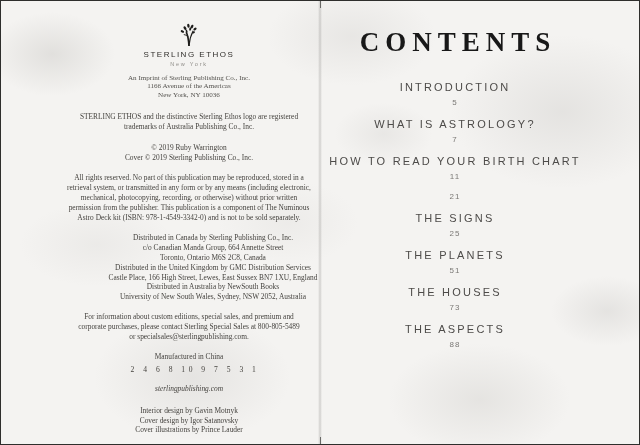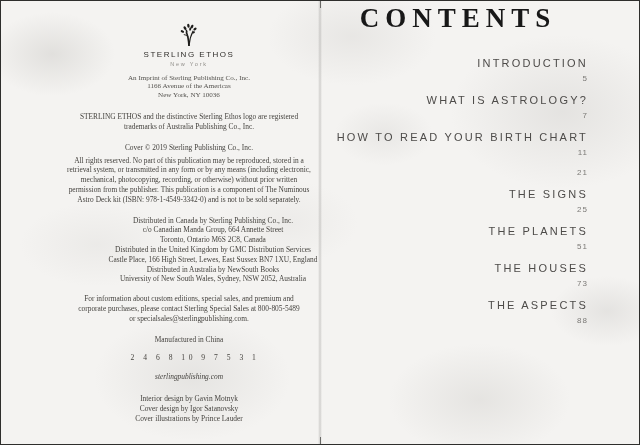--- a/index.html
+++ b/index.html
@@ -17,51 +17,51 @@
       radial-gradient(ellipse 160px 110px at 88% 25%, rgba(192,190,187,.30), transparent 70%),
       radial-gradient(ellipse 130px 80px at 75% 90%, rgba(198,196,192,.32), transparent 70%),
       radial-gradient(ellipse 100px 60px at 45% 50%, rgba(210,208,205,.22), transparent 70%),
       radial-gradient(ellipse 80px 50px at 95% 70%, rgba(188,186,183,.28), transparent 70%),
       radial-gradient(ellipse 110px 60px at 15% 55%, rgba(205,203,200,.22), transparent 70%),
       radial-gradient(ellipse 70px 45px at 60% 30%, rgba(186,184,181,.20), transparent 70%);
     font-family:"Liberation Serif", serif;
   }
   .page{position:absolute;top:0;bottom:0;text-align:center;}
   .page-left{left:0;width:376px;padding-top:22px;box-sizing:border-box;}
-  .page-right{left:321px;width:266px;box-sizing:border-box;}
+  .page-right{left:321px;width:266px;padding-top:24px;box-sizing:border-box;}
 
   .crease{position:absolute;left:317px;top:0;bottom:0;width:4px;
     background:linear-gradient(to right, rgba(244,243,241,0), rgba(105,103,100,.25), rgba(244,243,241,0));}
   .crease::before,.crease::after{content:"";position:absolute;left:1.5px;width:1.5px;background:rgba(45,44,42,.65);}
   .crease::before{top:0;height:7px;}
   .crease::after{bottom:0;height:7px;}
 
   
   .pub-name{font-size:8px;letter-spacing:1.5px;color:#2f2d2a;margin-top:3px;font-family:"Liberation Sans",sans-serif;}
   .pub-city{font-size:5.5px;letter-spacing:1.8px;color:#908e8a;margin-top:2px;font-family:"Liberation Sans",sans-serif;}
   .blk{color:#45433f;}
   .blk .ln{font-size:7.4px;line-height:9.8px;}
   .imprint{margin-top:7px;}
   .imprint .ln{font-size:7.1px;line-height:8.4px;color:#55534f;}
   .blk-trademark{margin-top:13px;}
   .blk-copyright{margin-top:11px;}
-  .blk-rights{margin-top:3px;}
+  .blk-rights{margin-top:11px;}
   .blk-dist{margin-top:11px;margin-left:48px;}
   .blk-sales{margin-top:10px;}
   .blk-manu{margin-top:11px;}
-  .blk-numbers{margin-top:9px;padding-left:12px;}
+  .blk-numbers{margin-top:3px;padding-left:12px;}
   .blk-numbers .ln{letter-spacing:3.5px;font-size:7.6px;}
   .blk-web{margin-top:9px;font-style:italic;}
   .blk-credits{margin-top:12px;}
   .it{}
 
   
   .contents-title{margin:0;font-size:27px;line-height:34px;font-weight:700;letter-spacing:6px;text-indent:6px;color:#181818;font-family:"Liberation Serif",serif;}
   .toc{margin-top:22px;}
-  .toc-entry{margin-bottom:11px;text-align:right;}
+  .toc-entry{margin-bottom:11px;}
   .toc-title{font-size:11px;line-height:13px;letter-spacing:2.2px;color:#4d4b49;font-family:"Liberation Sans",sans-serif;}
   .toc-page{font-size:8px;line-height:9px;margin-top:4px;letter-spacing:1px;color:#7b7976;font-family:"Liberation Sans",sans-serif;}
 
   .tree{display:block;margin:0 auto;}
 </style>
 </head>
 <body>
 
 <div class="stage">
 
@@ -94,20 +94,21 @@
       <div class="ln">1166 Avenue of the Americas</div>
       <div class="ln">New York, NY 10036</div>
     </div>
 
     <div class="blk blk-trademark">
       <div class="ln">STERLING ETHOS and the distinctive Sterling Ethos logo are registered</div>
       <div class="ln">trademarks of Australia Publishing Co., Inc.</div>
     </div>
 
     <div class="blk blk-copyright">
+      <div class="ln">© 2019 Ruby Warrington</div>
       <div class="ln">Cover © 2019 Sterling Publishing Co., Inc.</div>
     </div>
 
     <div class="blk blk-rights">
       <div class="ln">All rights reserved. No part of this publication may be reproduced, stored in a</div>
       <div class="ln">retrieval system, or transmitted in any form or by any means (including electronic,</div>
       <div class="ln">mechanical, photocopying, recording, or otherwise) without prior written</div>
       <div class="ln"><span>permission from the publisher. This publication is a component of </span><span class="it">The Numinous</span></div>
       <div class="ln"><span class="it">Astro Deck</span><span> kit (ISBN: 978-1-4549-3342-0) and is not to be sold separately.</span></div>
     </div>

